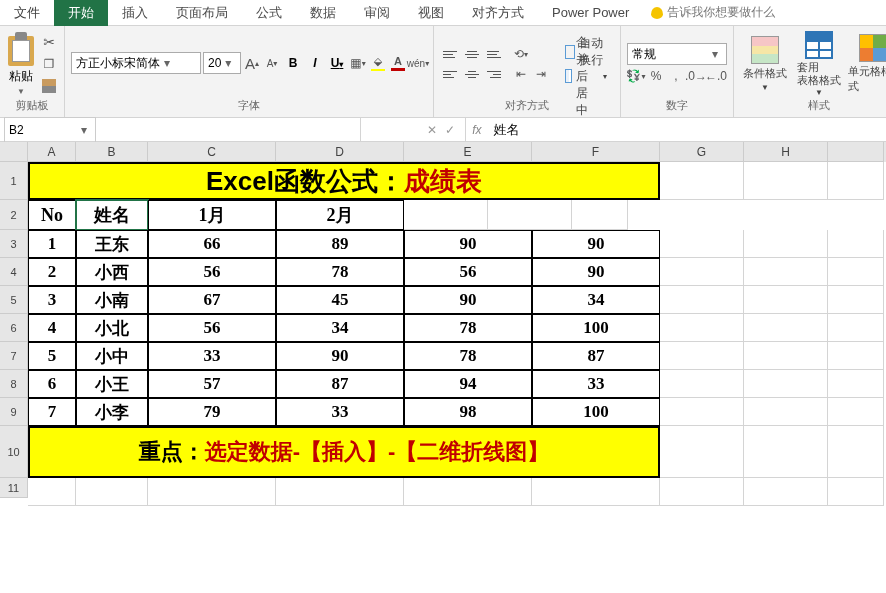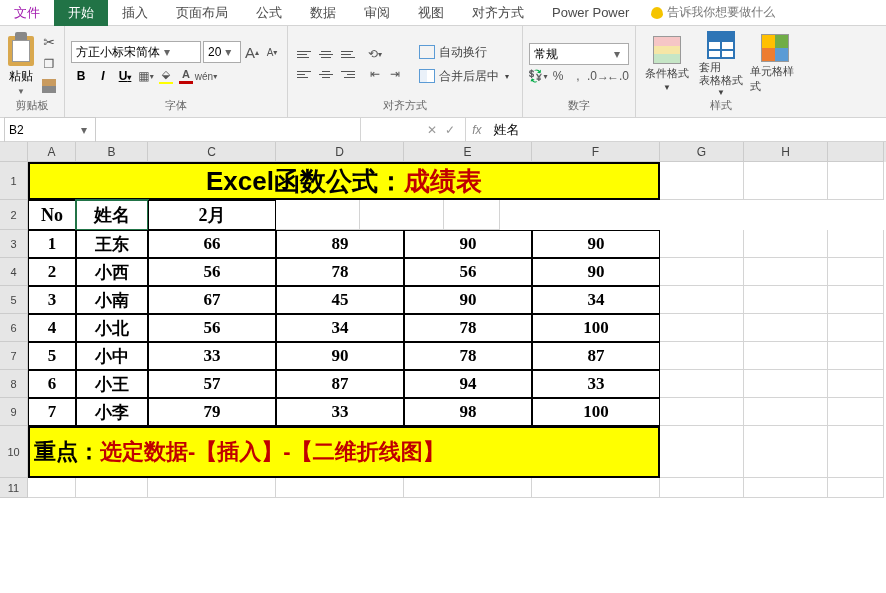--- a/index.html
+++ b/index.html
@@ -2,21 +2,21 @@
 <html><head>
 <meta charset="utf-8">
 <style>
 * { box-sizing: border-box; margin: 0; padding: 0; font-family: "Microsoft YaHei", Arial, sans-serif; }
 body { background: #fff; width: 886px; height: 593px; overflow: hidden; font-size: 12px; }
 
 
 .tabs { display: flex; align-items: center; background: #fff; height: 26px; border-bottom: 1px solid #d4d4d4; }
 .tab { padding: 0 14px; height: 26px; line-height: 26px; color: #4a4a4a; cursor: pointer; font-size: 13px; }
 .tab.active { background: #217346; color: #fff; }
-.tab.file { color: #a21caf; border-radius: 7px; }
+.tab.file { color: #404040; border-radius: 7px; }
 .tell-me { color: #777; font-size: 12px; margin-left: 8px; display: flex; align-items: center; gap: 4px; }
 .bulb { width: 12px; height: 12px; background: #f5c400; border-radius: 50% 50% 50% 50% / 60% 60% 40% 40%; display: inline-block; }
 
 
 .ribbon { display: flex; background: #f3f3f3; height: 92px; border-bottom: 1px solid #d4d4d4; }
 .group { display: flex; flex-direction: column; justify-content: space-between; border-right: 1px solid #d4d4d4; padding: 4px 6px 2px 6px; }
 .group-label { text-align: center; color: #666; font-size: 11px; padding-bottom: 2px; }
 .group-body { flex: 1; display: flex; align-items: center; gap: 4px; }
 
 
@@ -79,21 +79,21 @@
 .cell { border-right: 1px solid #d4d4d4; border-bottom: 1px solid #d4d4d4; background: #fff; display: flex; align-items: center; padding: 0 4px; overflow: hidden; }
 
 
 .cA{width:48px}.cB{width:72px}.cC{width:128px}.cD{width:128px}.cE{width:128px}.cF{width:128px}.cG{width:84px}.cH{width:84px}.cI{width:56px}
 
 
 .title-cell { background: #ffff00 !important; font-family: SimSun, serif; font-size: 26px; font-weight: bold; justify-content: center; border: 2px solid #000 !important; }
 .title-black { color: #000; } .title-red { color: #c00000; }
 .th-cell { background: #fff; border: 1px solid #000 !important; font-weight: bold; font-size: 18px; justify-content: center; font-family: SimSun, "Times New Roman", serif; }
 .td-cell { background: #fff; border: 1px solid #000 !important; font-weight: bold; font-size: 17px; justify-content: center; font-family: SimSun, "Times New Roman", serif; }
-.note-cell { background: #ffff00 !important; font-family: SimSun, serif; font-size: 22px; font-weight: bold; justify-content: flex-start; border: 2px solid #000 !important; }
+.note-cell { background: #ffff00 !important; font-family: SimSun, serif; font-size: 22px; font-weight: bold; justify-content: center; border: 2px solid #000 !important; }
 .note-black{color:#000}.note-red{color:#c00000}
 .sel-cell { outline: 2px solid #217346; outline-offset: -1px; }
 </style>
 </head>
 <body>
 
 <div class="tabs">
   <div class="tab file">文件</div>
   <div class="tab active">开始</div>
   <div class="tab">插入</div>
@@ -128,21 +128,21 @@
         <div class="small-btn">❐</div>
         <div class="small-btn">
             <div class="brush"></div>
           </div>
       </div>
     </div>
     <div class="group-label">剪贴板</div>
   </div>
 
   <div class="group">
-    <div style="display:flex;flex-direction:column;gap:2px;justify-content:center;flex:1">
+    <div style="display:flex;flex-direction:row;gap:2px;justify-content:flex-start;flex:1">
       <div class="font-row">
         <div class="font-name">
             <span>方正小标宋简体</span>
             <span class="dd">▾</span>
           </div>
         <div class="font-size">
             <span>20</span>
             <span class="dd">▾</span>
           </div>
         <div class="small-btn">
@@ -320,20 +320,21 @@
           <span class="title-red">成绩表</span>
         </div>
         <div class="cell cG "></div>
         <div class="cell cH "></div>
         <div class="cell cI "></div>
       </div>
       <div class="row" style="height: 30px;">
         <div class="rowhdr" style="height: 30px;">2</div>
         <div class="cell cA th-cell">No</div>
         <div class="cell cB th-cell sel-cell">姓名</div>
+        <div class="cell cC th-cell">1月</div>
         <div class="cell cD th-cell">2月</div>
         <div class="cell cG "></div>
         <div class="cell cH "></div>
         <div class="cell cI "></div>
       </div>
       <div class="row" style="height: 28px;">
         <div class="rowhdr" style="height: 28px;">3</div>
         <div class="cell cA td-cell">1</div>
         <div class="cell cB td-cell">王东</div>
         <div class="cell cC td-cell">66</div>
@@ -419,21 +420,21 @@
       <div class="row" style="height: 52px;">
         <div class="rowhdr" style="height: 52px;">10</div>
         <div class="cell note-cell" style="width: 632px;">
           <span class="note-black">重点：</span>
           <span class="note-red">选定数据-【插入】-【二维折线图】</span>
         </div>
         <div class="cell cG "></div>
         <div class="cell cH "></div>
         <div class="cell cI "></div>
       </div>
-      <div class="row" style="height: 20px;">
+      <div class="row" style="height: 28px;">
         <div class="rowhdr" style="height: 20px;">11</div>
         <div class="cell cA "></div>
         <div class="cell cB "></div>
         <div class="cell cC "></div>
         <div class="cell cD "></div>
         <div class="cell cE "></div>
         <div class="cell cF "></div>
         <div class="cell cG "></div>
         <div class="cell cH "></div>
         <div class="cell cI "></div>

